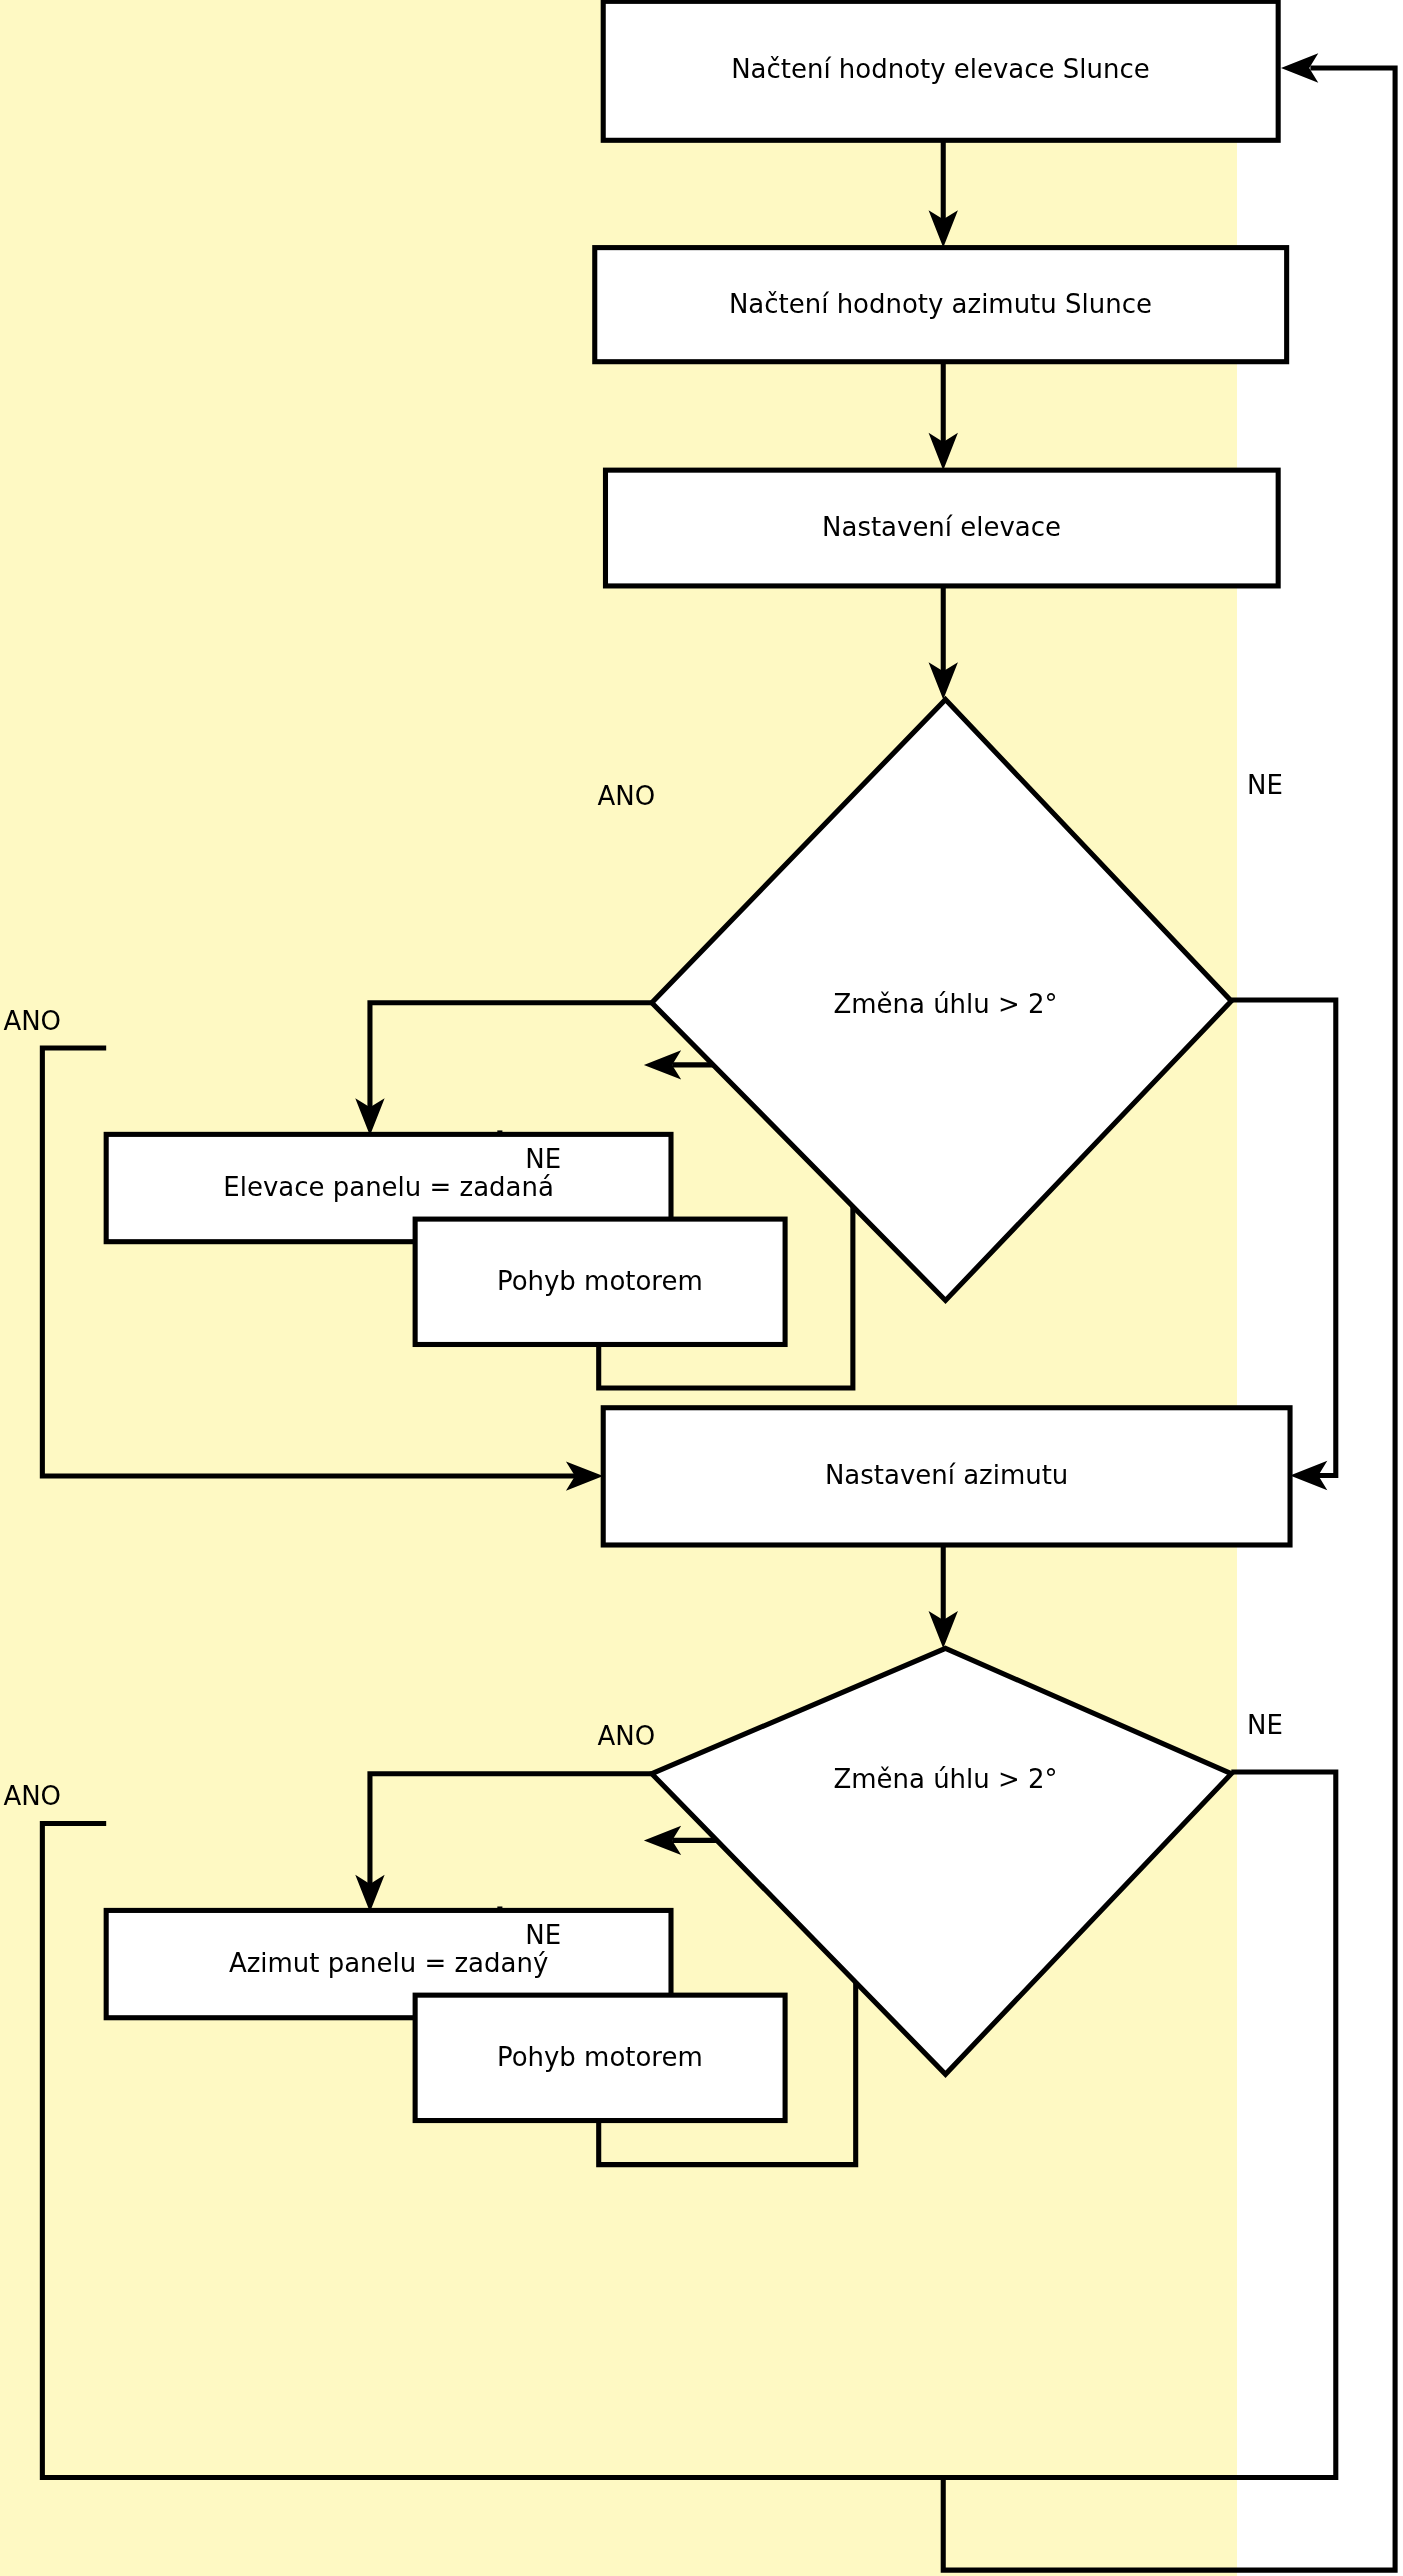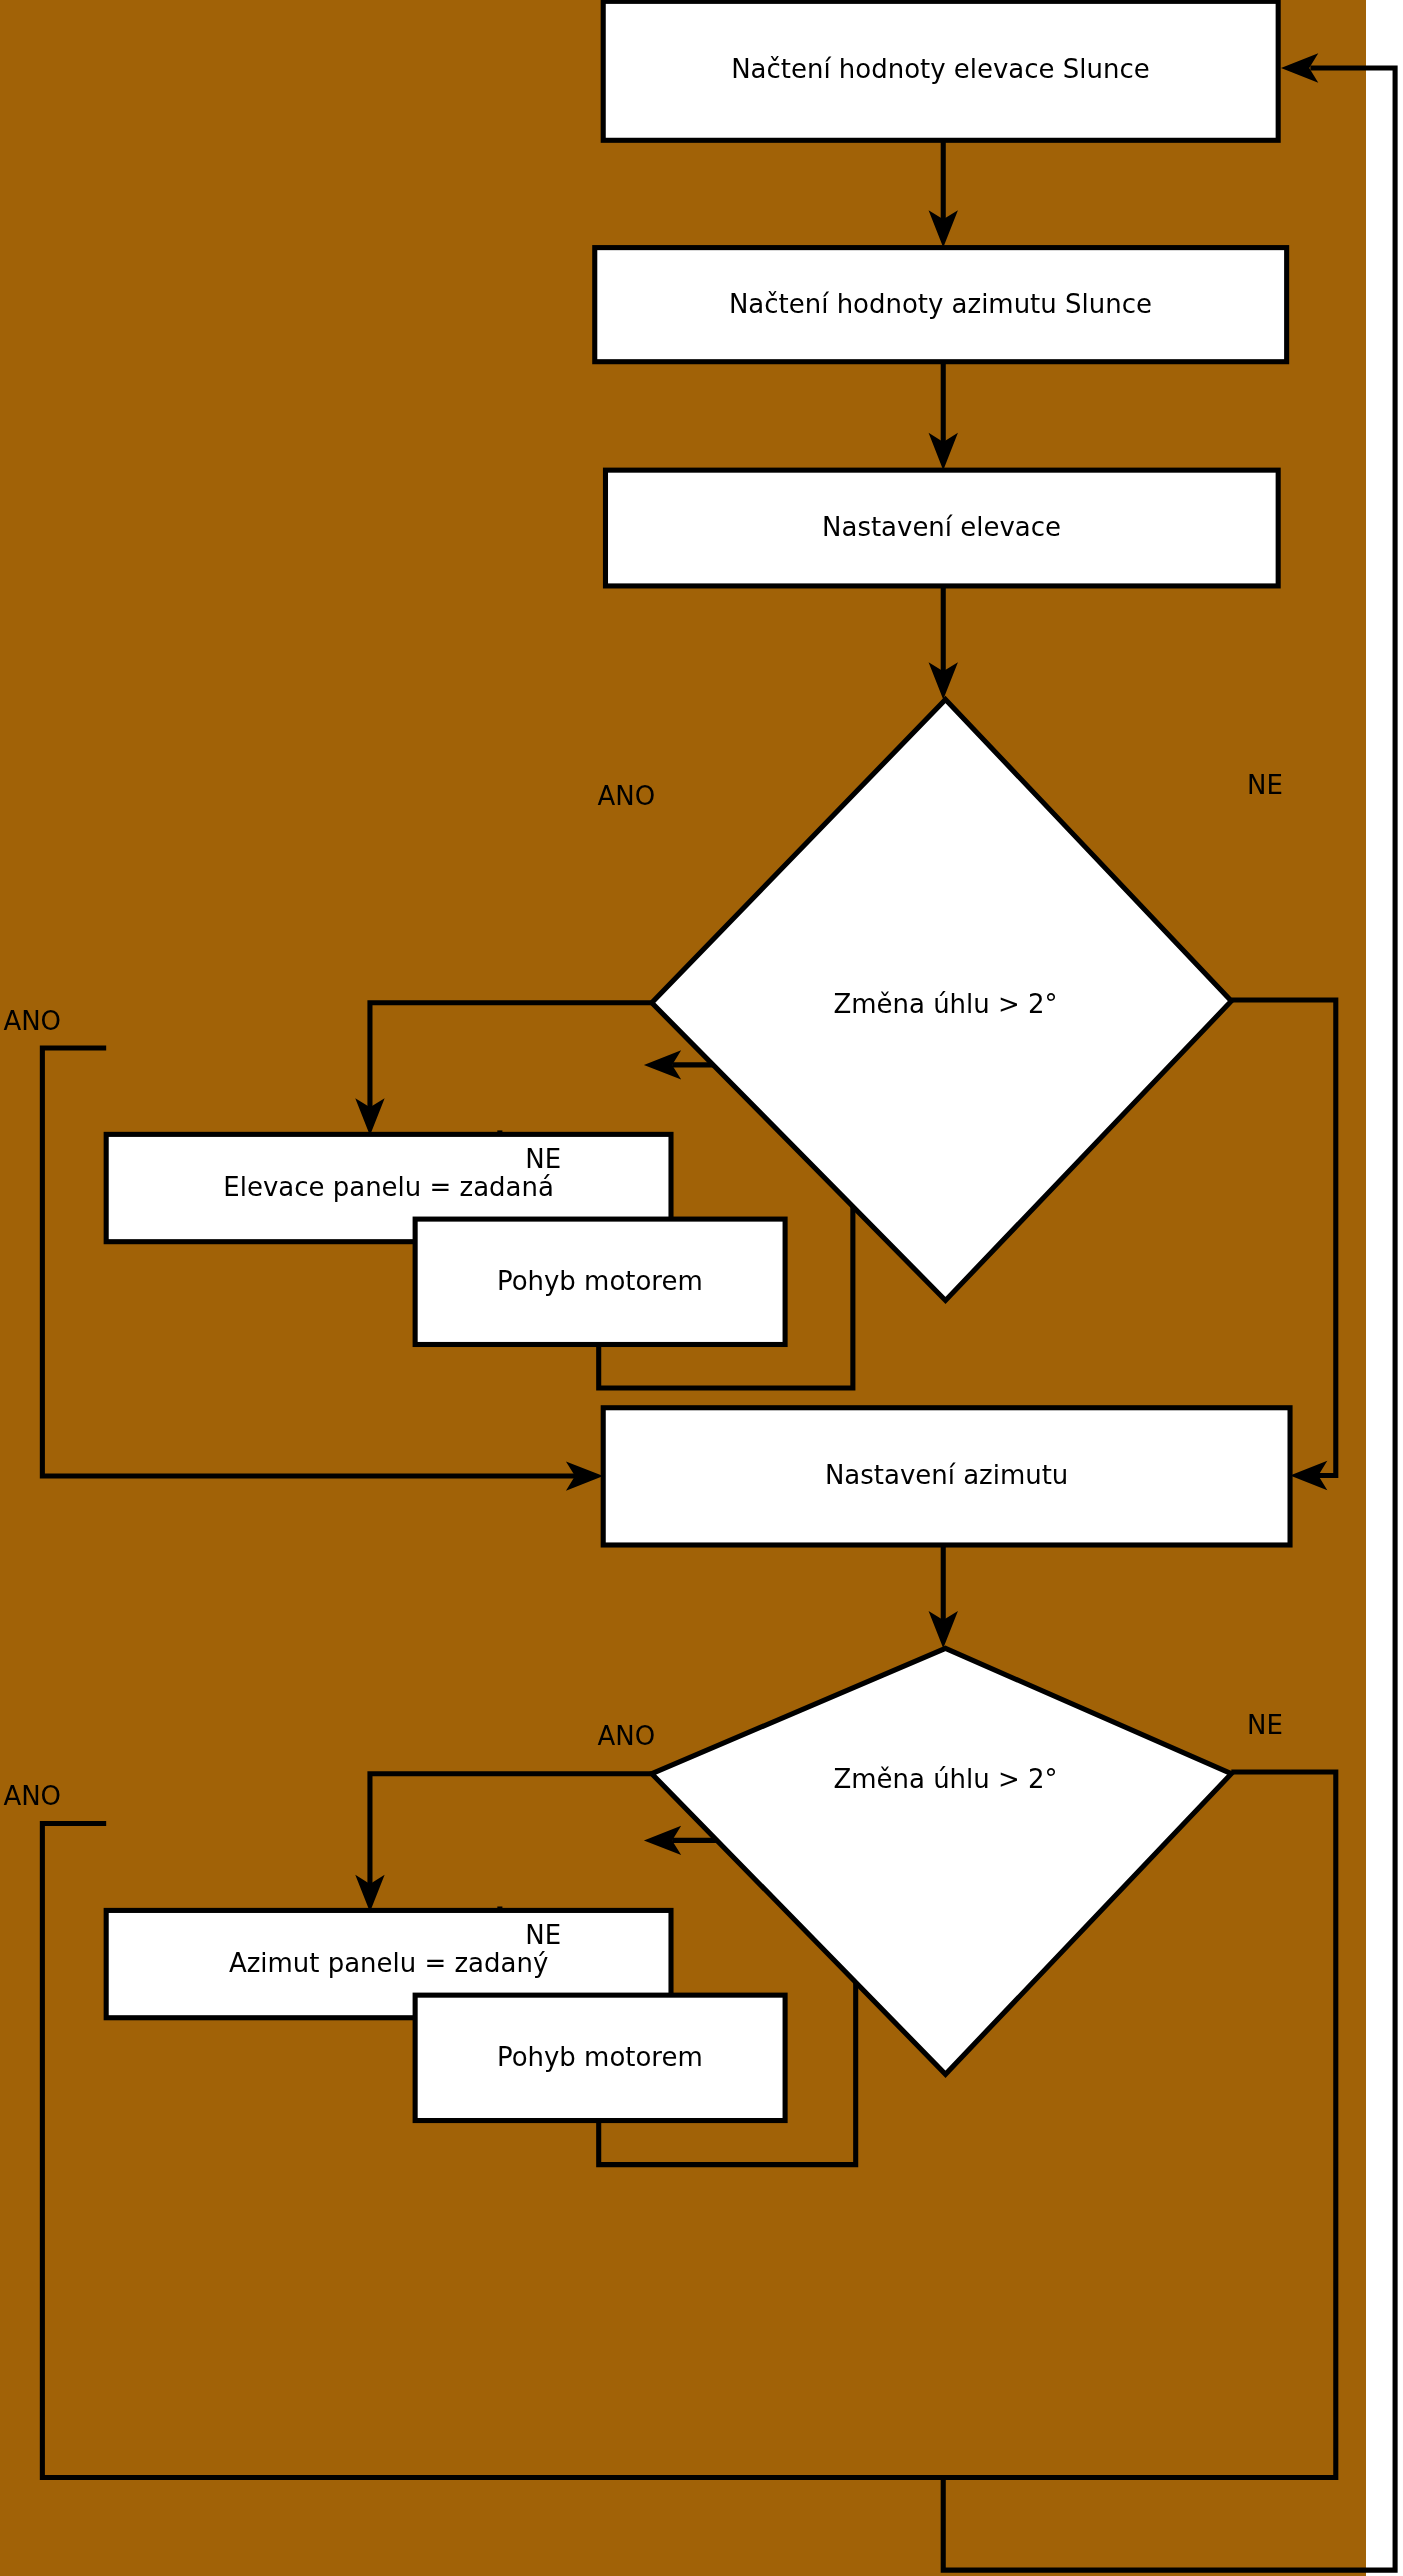--- a/index.html
+++ b/index.html
@@ -5,23 +5,23 @@
   html, body {
     margin: 0;
     padding: 0;
     background: #ffffff;
   }
   body {
     font-family: "DejaVu Sans", sans-serif;
   }
   #flowchart-root {
     position: relative;
-    width: 1366px;
+    width: 1237px;
     height: 2576px;
-    background: #a16207;
+    background: #fef9c3;
   }
   svg#flow-svg {
     display: block;
     width: 1403px;
     height: 2576px;
   }
   .node-box {
     fill: #ffffff;
     stroke: #000000;
     stroke-width: 9;

